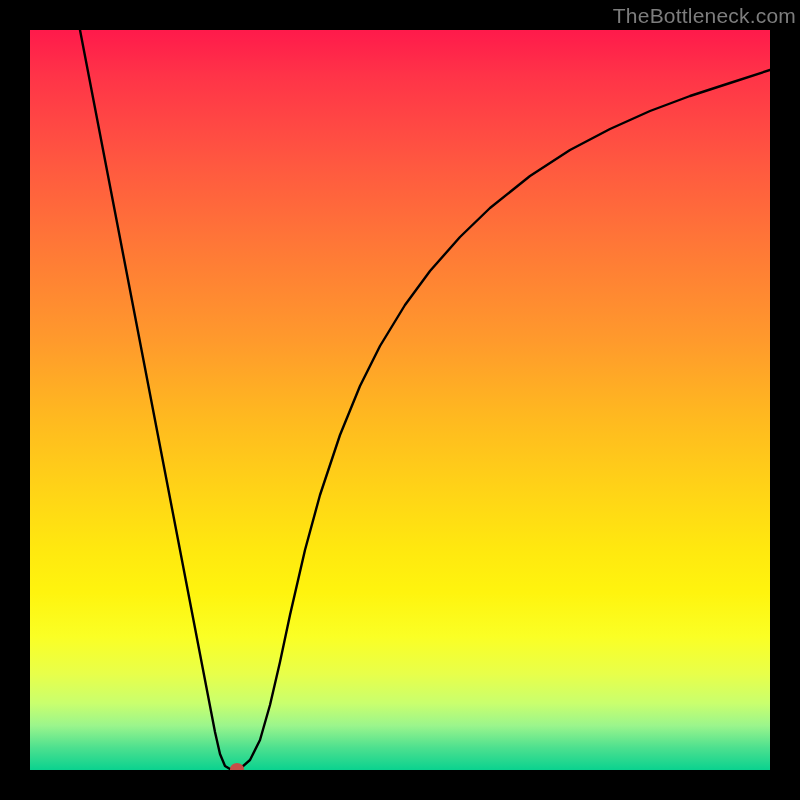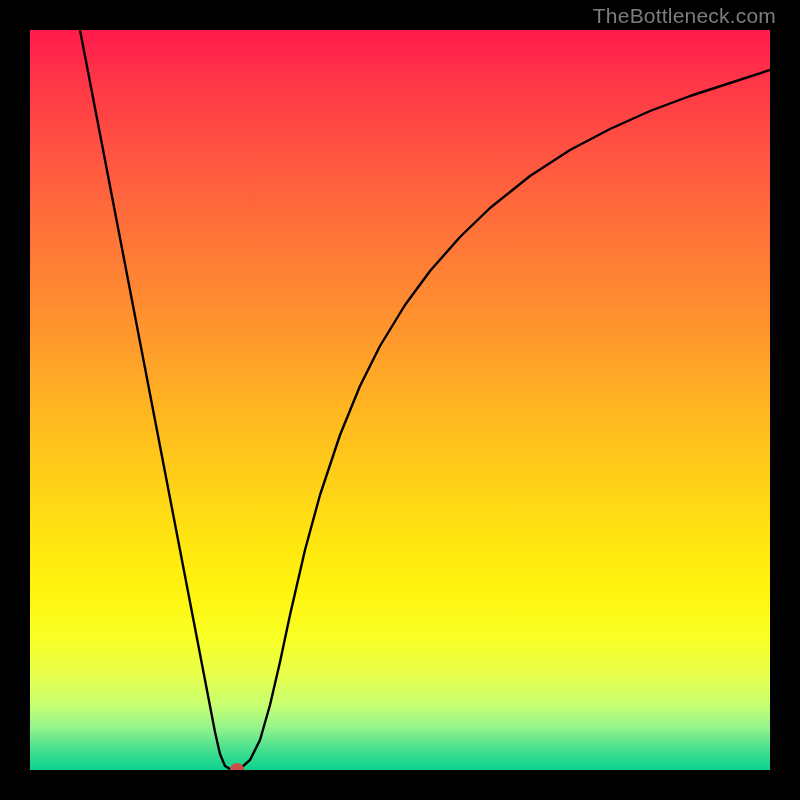--- a/index.html
+++ b/index.html
@@ -37,21 +37,21 @@
       #e8ff4a 87%,
       #c9ff6e 91%,
       #9bf58c 94%,
       #4de08f 97%,
       #0ad28f 100%
     );
   }
   .watermark {
     position: absolute;
     top: 4px;
-    right: 24px;
+    right: 4px;
     color: #7d7d7d;
     font-size: 21px;
     font-weight: 400;
     letter-spacing: 0.2px;
   }
   .curve-svg {
     position: absolute;
     left: 0;
     top: 0;
   }

